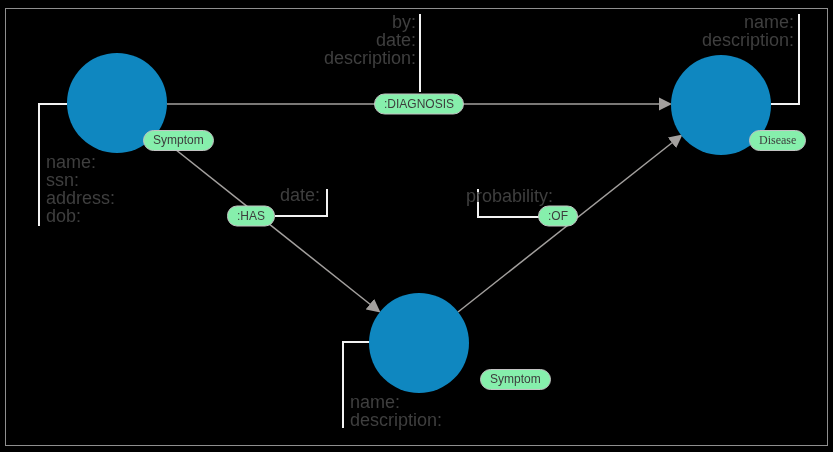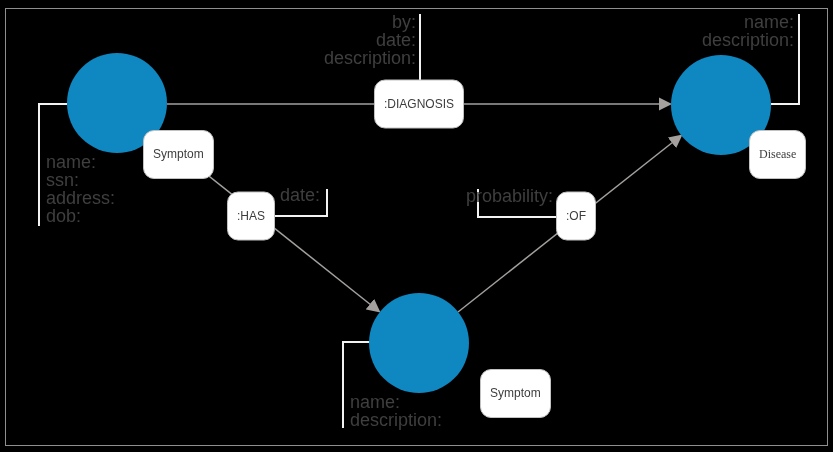--- a/index.html
+++ b/index.html
@@ -13,32 +13,32 @@
   }
   svg.wires { position:absolute; left:0; top:0; z-index:1; }
   .node {
     position:absolute; width:100px; height:100px; border-radius:50%;
     background:#0f87c0; z-index:2;
   }
   #node-patient { left:67px; top:53px; }
   #node-disease { left:671px; top:55px; }
   #node-symptom { left:369px; top:293px; }
   .pill {
-    position:absolute; z-index:3; background:#ffffff;
+    position:absolute; z-index:3; background:#86efac;
     border:1.5px solid #c2c2c2; border-radius:11px;
-    color:#3d3d3d; font-size:12px; line-height:15px; padding:16px 9px;
+    color:#3d3d3d; font-size:12px; line-height:15px; padding:2px 9px;
     white-space:nowrap;
   }
   .pill.rel { transform:translate(-50%,-50%); }
   #pill-patient { left:143px; top:130px; }
   #pill-disease { left:749px; top:130px;font-family:Liberation Serif, serif; }
   #pill-symptom { left:445px; top:369px;margin-left:35px; }
   #pill-diagnosis { left:419px; top:104px; }
-  #pill-has { left:251px; top:216px; }
-  #pill-of { left:576px; top:216px;text-align:center; }
+  #pill-has { left:251px; top:216px;border-radius:10px; }
+  #pill-of { left:558px; top:216px;text-align:center; }
   .props {
     position:absolute; z-index:3; color:#3f3f3f; font-size:18px;
     line-height:18px; white-space:nowrap;
   }
   .props.right { text-align:right; }
   #props-patient   { left:46px;  top:153px; }
   #props-symptom   { left:350px; top:393px; }
   #props-diagnosis { right:417px; top:13px; }
   #props-disease   { right:39px;  top:13px; }
   #props-has       { right:513px; top:186px; }

